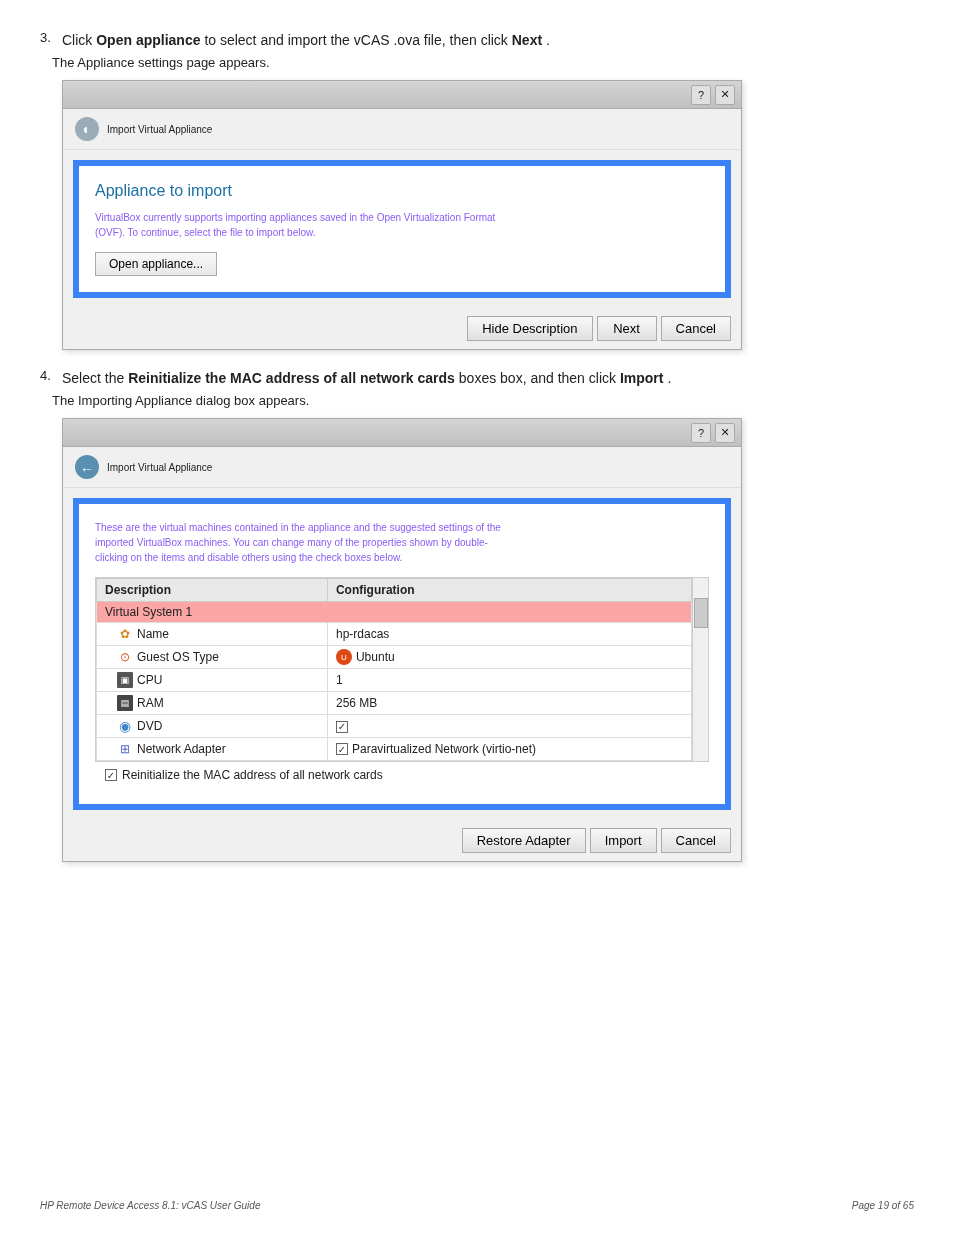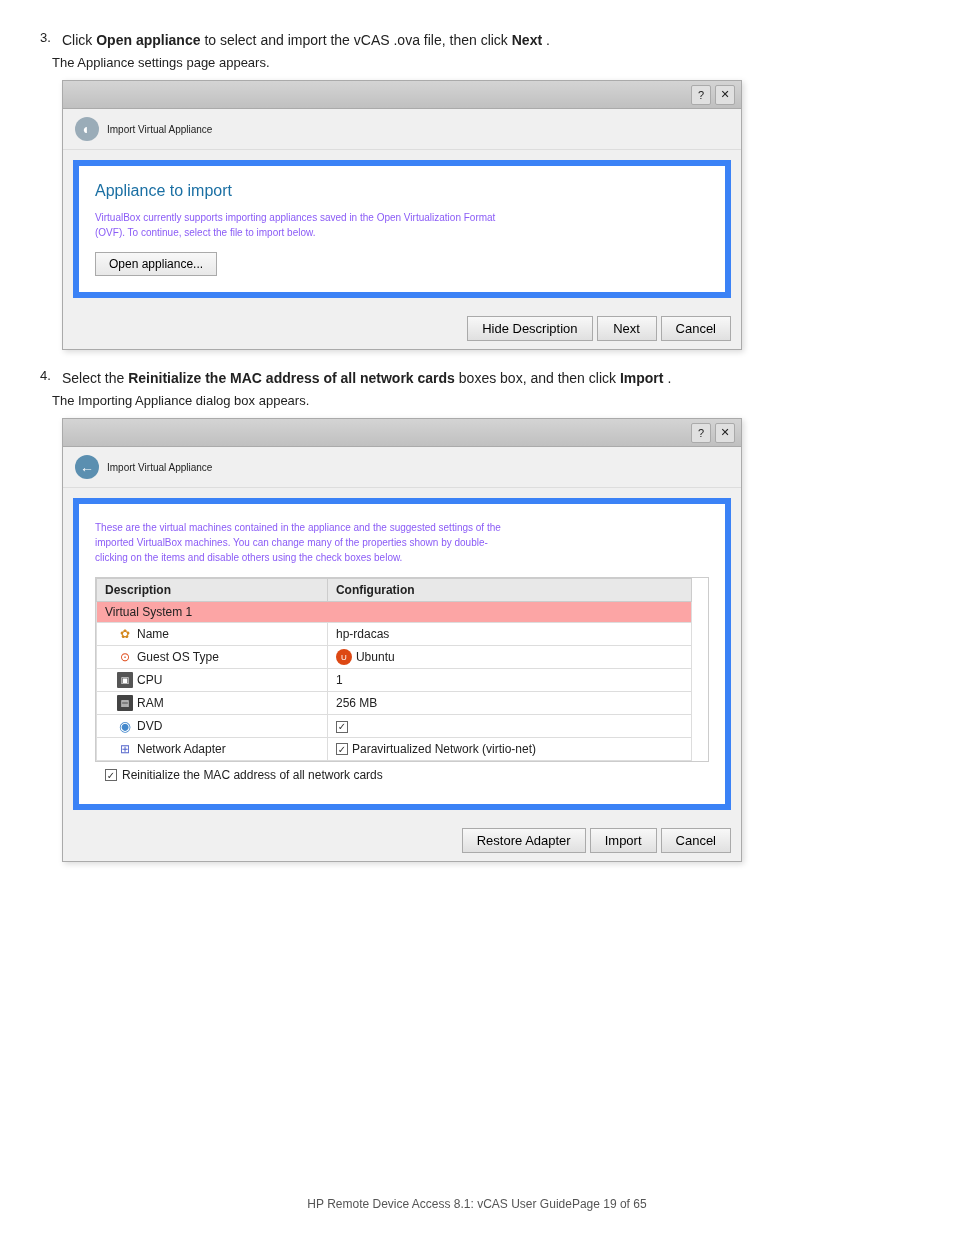--- a/index.html
+++ b/index.html
@@ -173,21 +173,20 @@
     .item-row td:first-child {
       padding-left: 20px;
     }
     .table-wrapper {
       position: relative;
       border: 1px solid #ccc;
       overflow: hidden;
     }
     .table-inner {
       display: flex;
-      align-items: flex-end;
     }
     .table-main {
       flex: 1;
     }
     .scrollbar-track {
       width: 16px;
       background: #f0f0f0;
       border-left: 1px solid #ccc;
       position: relative;
     }
@@ -242,22 +241,23 @@
       font-size: 8px;
     }
 
     
     .page-footer {
       position: absolute;
       bottom: 24px;
       left: 40px;
       right: 40px;
       display: flex;
-      justify-content: center;
-      font-size: 12px;
+      justify-content: space-between;
+      font-size: 10px;
+      font-style: italic;
       color: #555;
     }
 
     .checkbox-inline {
       width: 12px;
       height: 12px;
       border: 1px solid #666;
       background: #fff;
       display: inline-flex;
       align-items: center;

